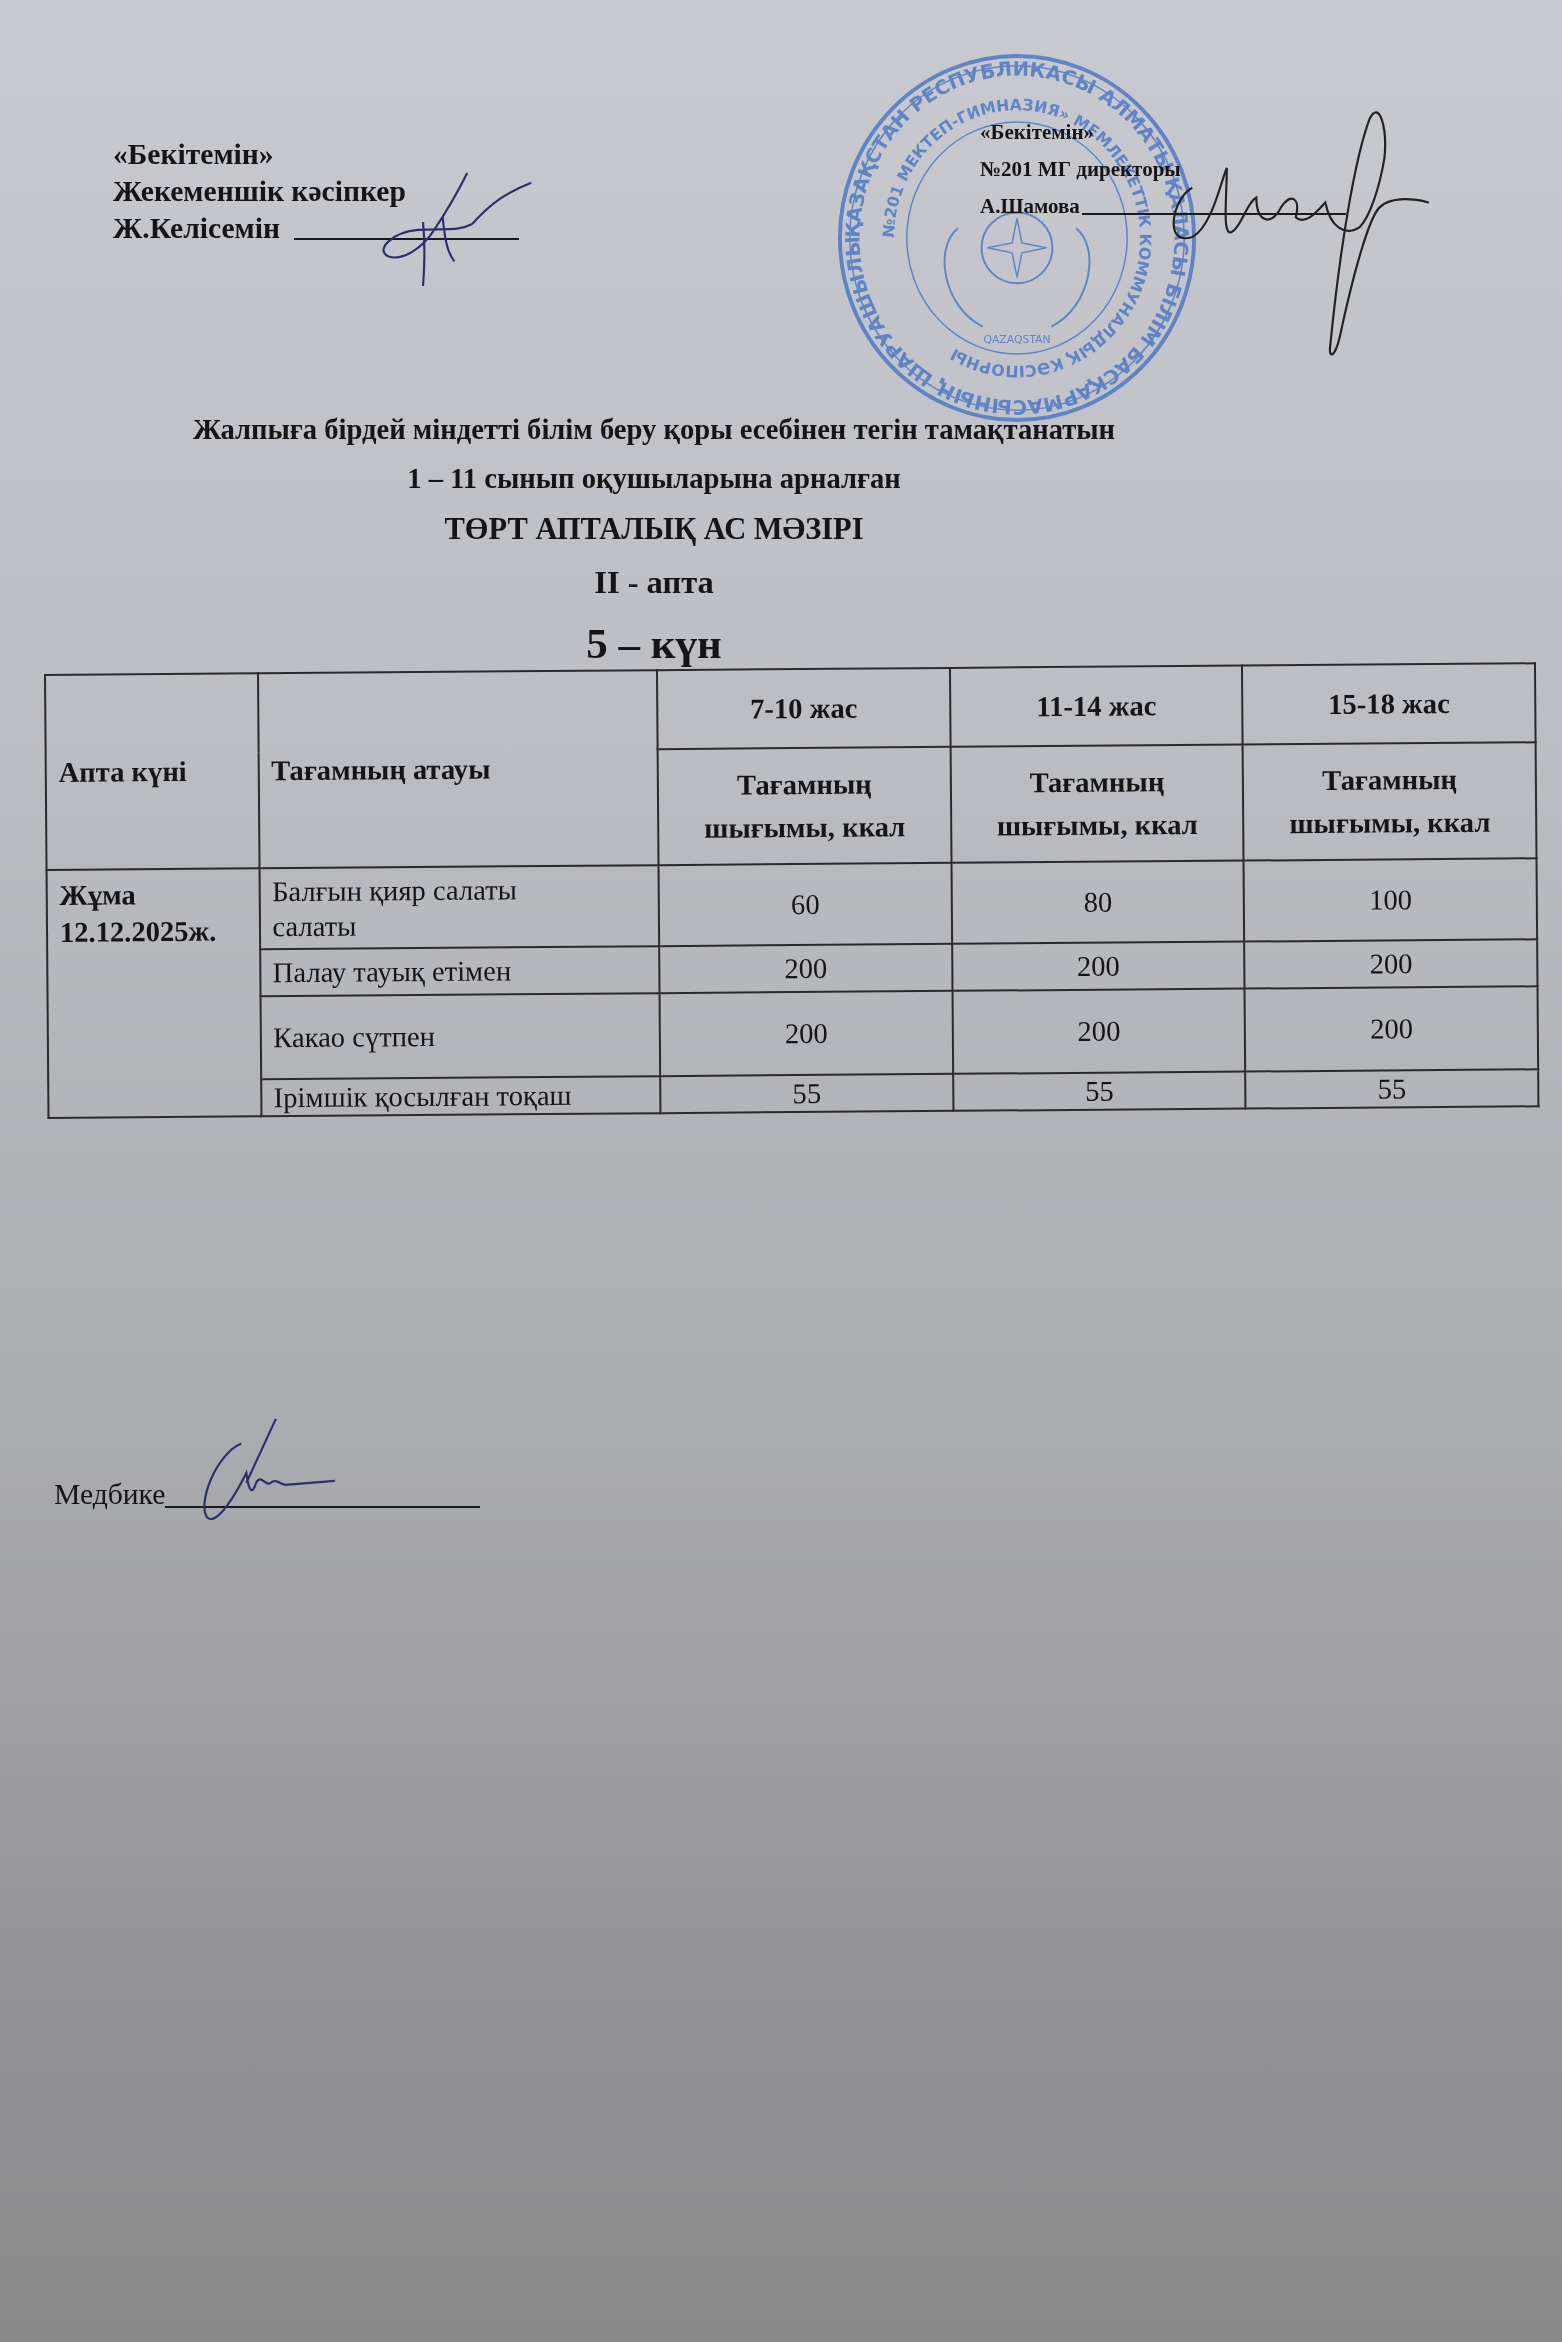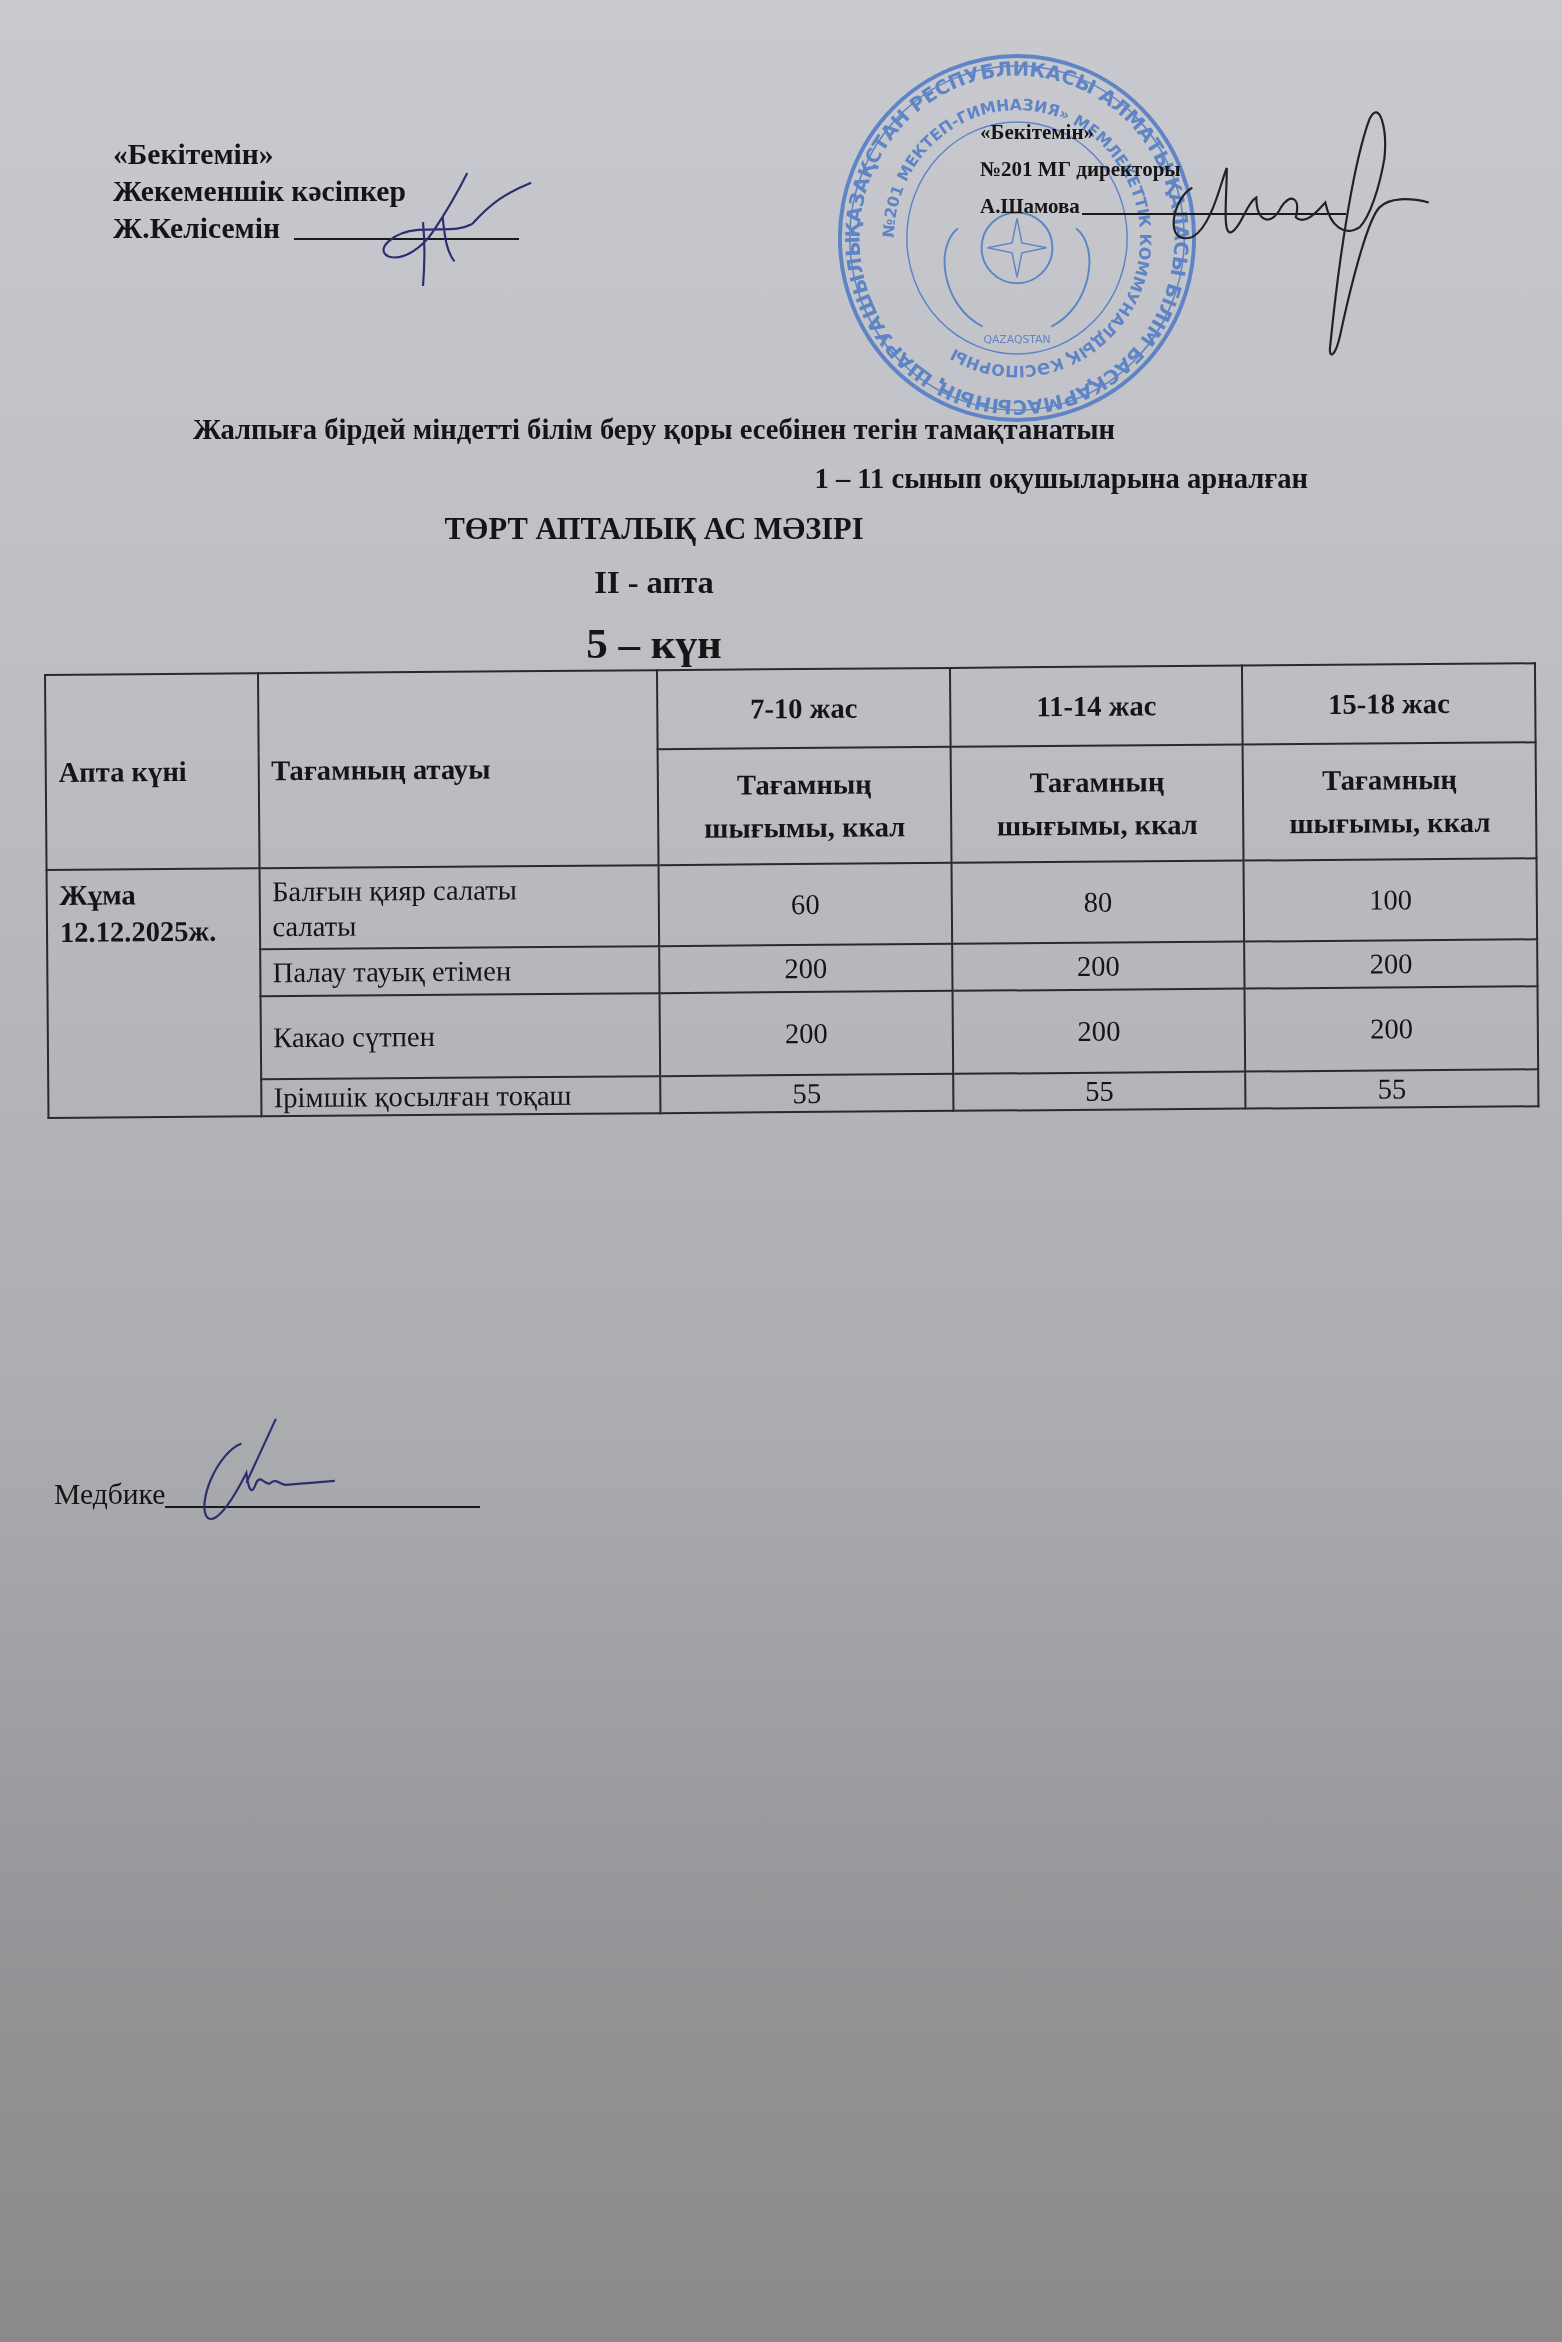--- a/index.html
+++ b/index.html
@@ -14,21 +14,21 @@
   .approve-left { left: 113px; top: 136px; font-size: 29.6px; line-height: 37px; font-weight: bold; }
   .approve-left .sig-line { display: inline-block; width: 225px; border-bottom: 2px solid #1a1a1a; margin-left: 13.8px; vertical-align: -2px; }
   .approve-right { left: 980px; top: 114px; font-size: 21px; line-height: 37px; font-weight: bold; z-index: 3; }
   .approve-right .sig-line { display: inline-block; width: 264px; border-bottom: 2px solid #1a1a1a; margin-left: 2px; vertical-align: -2px; }
 
   .stamp { left: 835px; top: 51px; width: 364px; height: 374px; z-index: 2; opacity: 0.75; }
   .signature { z-index: 4; }
 
   .titles { left: 0; width: 1308px; text-align: center; font-weight: bold; }
   .t1 { top: 414px; font-size: 28.6px; }
-  .t2 { top: 463px; font-size: 28.6px; text-align: right; }
+  .t2 { top: 463px; font-size: 28.6px; }
   .t3 { top: 512px; font-size: 30.5px; }
   .t4 { top: 564px; font-size: 32.5px; }
   .t5 { top: 619px; font-size: 43px; }
 
   table.menu {
     position: absolute; left: 44px; top: 674px; width: 1492px;
     border-collapse: collapse; font-size: 28.6px; transform: rotate(-0.45deg); transform-origin: left top;
   }
   table.menu td, table.menu th { border: 2px solid #2a2a2a; padding: 0 11.8px; vertical-align: middle; }
   table.menu th { font-weight: bold; }

